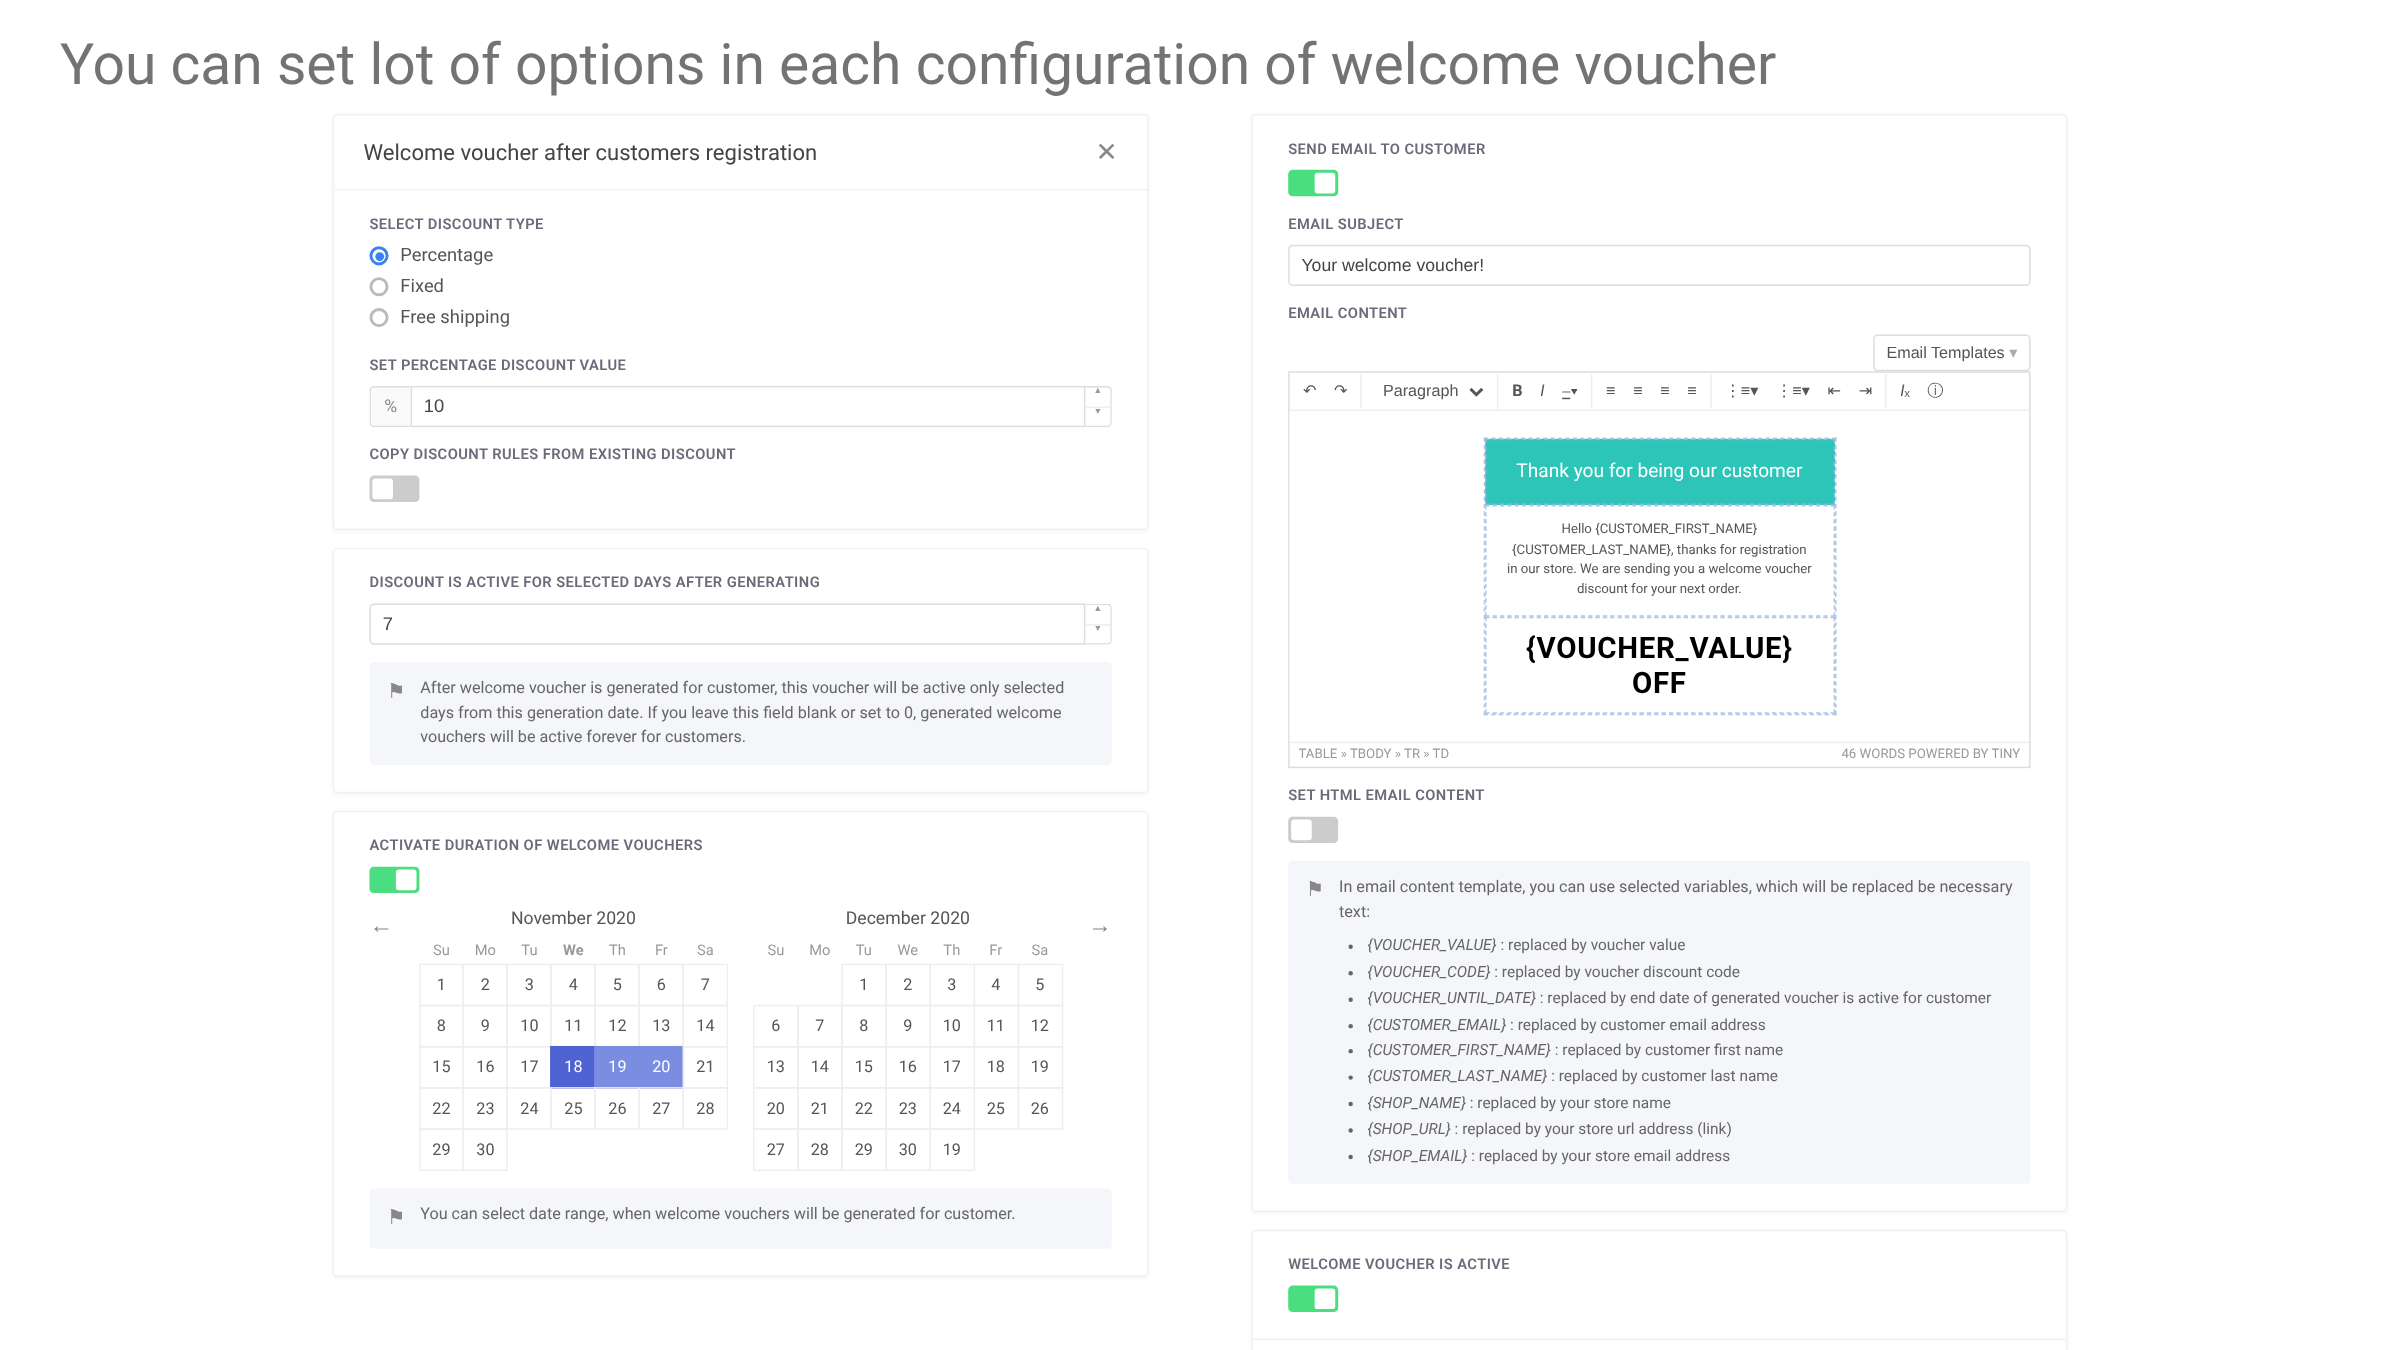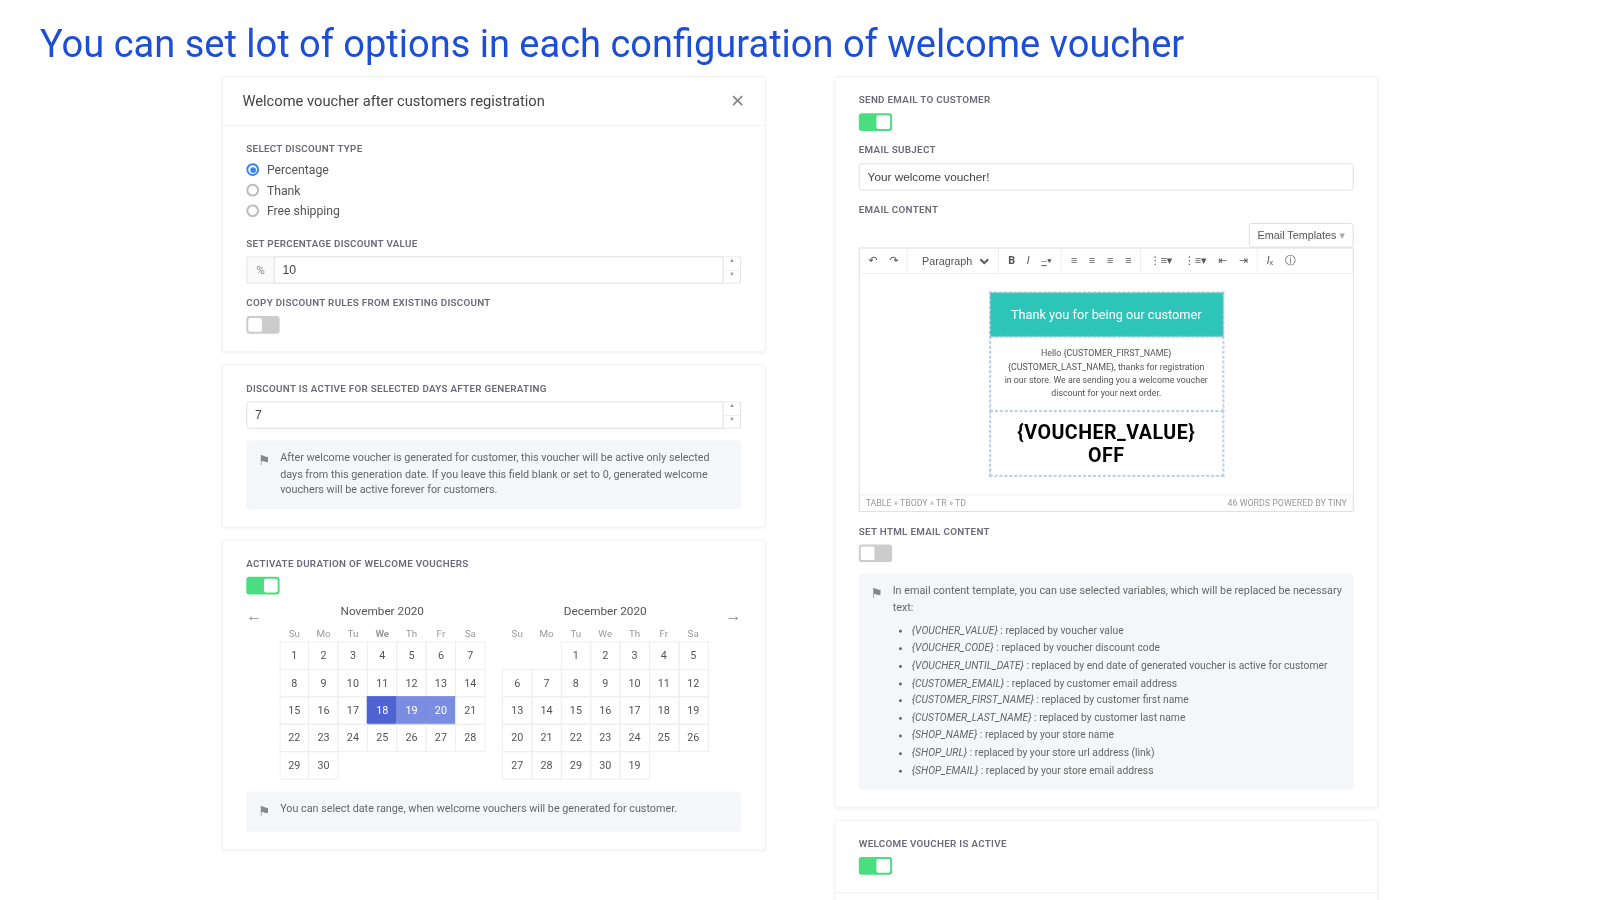--- a/index.html
+++ b/index.html
@@ -1,17 +1,17 @@
 <!DOCTYPE html>
 <html><head>
 <meta charset="utf-8">
 <style>
   * { box-sizing: border-box; margin: 0; padding: 0; }
   body { font-family: -apple-system, BlinkMacSystemFont, "Segoe UI", Roboto, sans-serif; background: #fff; color: #333; width: 1600px; height: 900px; overflow: hidden; }
-  .page-title { font-size: 38px; font-weight: 400; color: #1d4ed8; padding: 22px 40px 10px 40px; }
+  .page-title { font-size: 38px; font-weight: 400; color: #737373; padding: 22px 40px 10px 40px; }
   .columns { display: flex; gap: 70px; padding: 0 210px; transform: scale(0.98); transform-origin: top center; }
   .col { width: 560px; }
   .panel { background: #fff; border: 1px solid #f0f0f0; border-radius: 3px; box-shadow: 0 1px 3px rgba(0,0,0,0.04); margin-bottom: 12px; }
   .panel-inner { padding: 18px 24px; }
   .panel-header { display:flex; justify-content: space-between; align-items: center; padding: 14px 20px; border-bottom: 1px solid #f2f2f2; font-size: 15px; color: #444; }
   .close-x { color: #888; font-size: 18px; cursor: pointer; }
   .section-label { font-size: 10px; letter-spacing: 0.3px; color: #6a6a7a; text-transform: uppercase; font-weight: 600; margin-bottom: 8px; }
   .radio-row { display:flex; align-items:center; gap: 8px; font-size: 12.5px; color: #555; margin: 6px 0; }
   .radio-outer { width: 13px; height: 13px; border-radius:50%; border: 2px solid #3b82f6; display:flex; align-items:center; justify-content:center; }
   .radio-outer.empty { border-color: #bbb; }
@@ -78,21 +78,21 @@
         <div class="section-label">SELECT DISCOUNT TYPE</div>
         <div id="discount-radios">
             <div class="radio-row">
               <div class="radio-outer">
                 <div class="radio-inner"></div>
               </div>
               <span>Percentage</span>
             </div>
             <div class="radio-row">
               <div class="radio-outer empty"></div>
-              <span>Thank</span>
+              <span>Fixed</span>
             </div>
             <div class="radio-row">
               <div class="radio-outer empty"></div>
               <span>Free shipping</span>
             </div>
           </div>
         <div class="sect-gap"></div>
         <div class="section-label">SET PERCENTAGE DISCOUNT VALUE</div>
         <div class="input-wrap">
           <div class="prefix">%</div>

